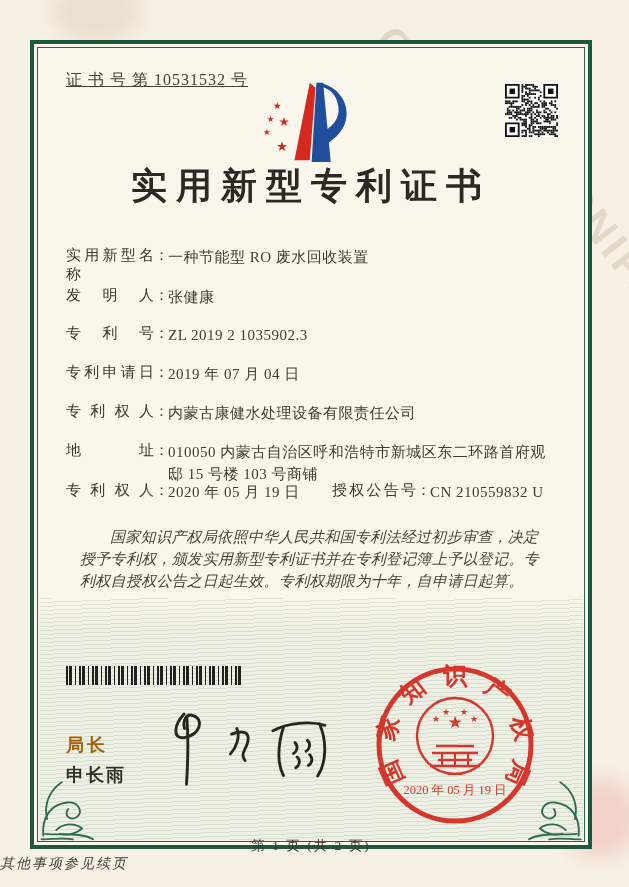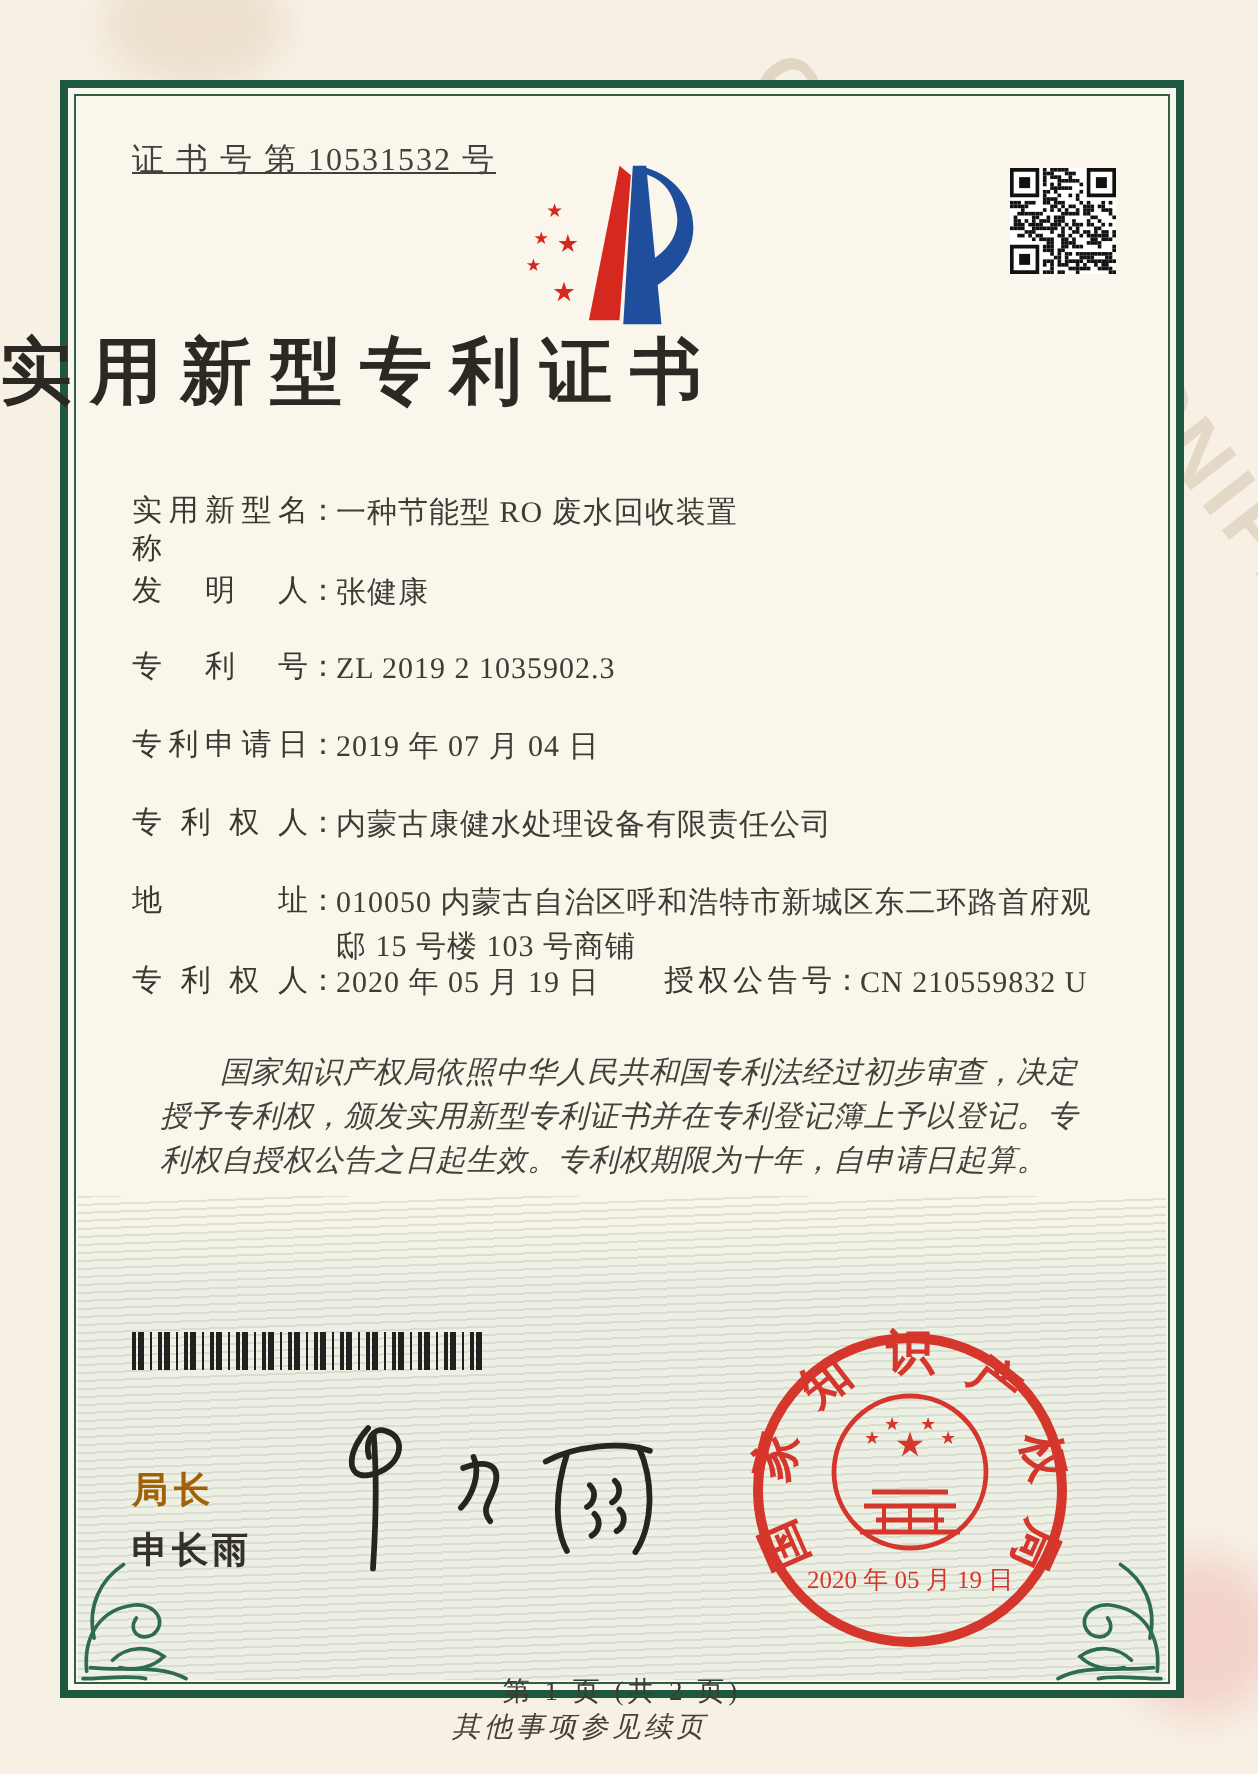--- a/index.html
+++ b/index.html
@@ -39,21 +39,21 @@
   .flourish{position:absolute;bottom:2px;width:92px;height:92px;}
   .flourish.left{left:2px;}
   .flourish.right{right:2px;transform:scaleX(-1);}
   
   .cert-no{
     position:absolute;left:66px;top:70px;font-size:16px;letter-spacing:1px;color:#45413a;text-decoration:underline;
   }
   .logo{position:absolute;left:256px;top:80px;width:96px;height:84px;}
   .qr{position:absolute;left:505px;top:84px;width:53px;height:53px;}
   .title{
-    position:absolute;left:0;top:162px;width:622px;
+    position:absolute;left:0;top:162px;width:622px;text-align:center;
     font-size:36px;font-weight:700;letter-spacing:9px;color:#2c2925;
   }
   
   .frow{position:absolute;left:66px;width:505px;font-size:15px;color:#403c34;}
   .flabel{
     display:inline-block;width:88px;text-align:justify;text-align-last:justify;
     vertical-align:top;color:#3c382f;
   }
   .fcolon{display:inline-block;vertical-align:top;width:14px;}
   .fvalue{display:inline-block;vertical-align:top;max-width:392px;line-height:22px;letter-spacing:0.5px;}
@@ -81,21 +81,21 @@
     position:absolute;left:66px;top:763px;font-size:18px;font-weight:700;
     font-family:"Liberation Sans",sans-serif;color:#34312b;letter-spacing:2px;
   }
   .signature{position:absolute;left:160px;top:696px;width:180px;height:100px;transform:rotate(-2deg);}
   .seal{position:absolute;left:372px;top:662px;width:166px;height:166px;opacity:0.92;}
   .page-no{
     position:absolute;left:0;top:813px;width:622px;text-align:center;
     font-size:13.5px;color:#3c3a33;letter-spacing:2px;margin-top:24px;
   }
   .foot-note{
-    position:absolute;left:0;top:855px;width:580px;text-align:center;
+    position:absolute;left:0;top:855px;width:580px;text-align:left;
     font-style:italic;font-size:14px;color:#45413a;letter-spacing:2px;
   }
 </style>
 </head>
 <body>
 
 <div class="wm wm1">CNIPA</div>
 <div class="wm wm2">CNIPA</div>
 <div class="wm wm3">CNIPA</div>
 <div class="blob blob1"></div>

